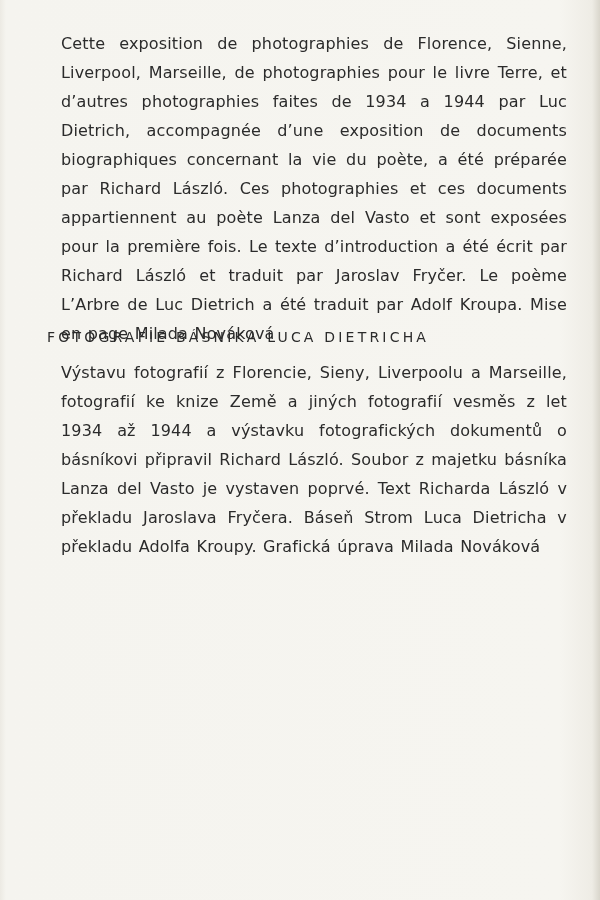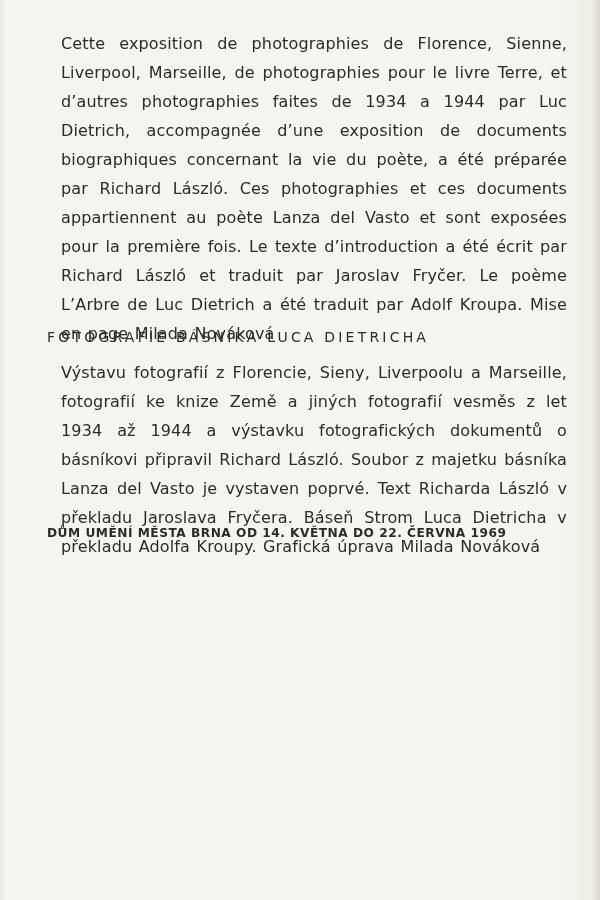--- a/index.html
+++ b/index.html
@@ -45,14 +45,13 @@
   }
 </style>
 </head>
 <body>
 
 <div class="page">
   <p class="block para fr-para">Cette exposition de photographies de Florence, Sienne, Liverpool, Marseille, de photographies pour le livre Terre, et d’autres photographies faites de 1934 a 1944 par Luc Dietrich, accompagnée d’une exposition de documents biographiques concernant la vie du poète, a été préparée par Richard László. Ces photographies et ces documents appartiennent au poète Lanza del Vasto et sont exposées pour la première fois. Le texte d’introduction a été écrit par Richard László et traduit par Jaroslav Fryčer. Le poème L’Arbre de Luc Dietrich a été traduit par Adolf Kroupa. Mise en page Milada Nováková</p>
 
   <div class="block cz-title">FOTOGRAFIE BÁSNÍKA LUCA DIETRICHA</div>
   <p class="block para cz-para">Výstavu fotografií z Florencie, Sieny, Liverpoolu a Marseille, fotografií ke knize Země a jiných fotografií vesměs z let 1934 až 1944 a výstavku fotografických dokumentů o básníkovi připravil Richard László. Soubor z majetku básníka Lanza del Vasto je vystaven poprvé. Text Richarda László v překladu Jaroslava Fryčera. Báseň Strom Luca Dietricha v překladu Adolfa Kroupy. Grafická úprava Milada Nováková</p>
-  <div class="block cz-venue">DŮM UMĚNÍ MĚSTA BRNA OD 14. KVĚTNA DO 22. ČERVNA 1969</div>
 </div>
 
 </body></html>

